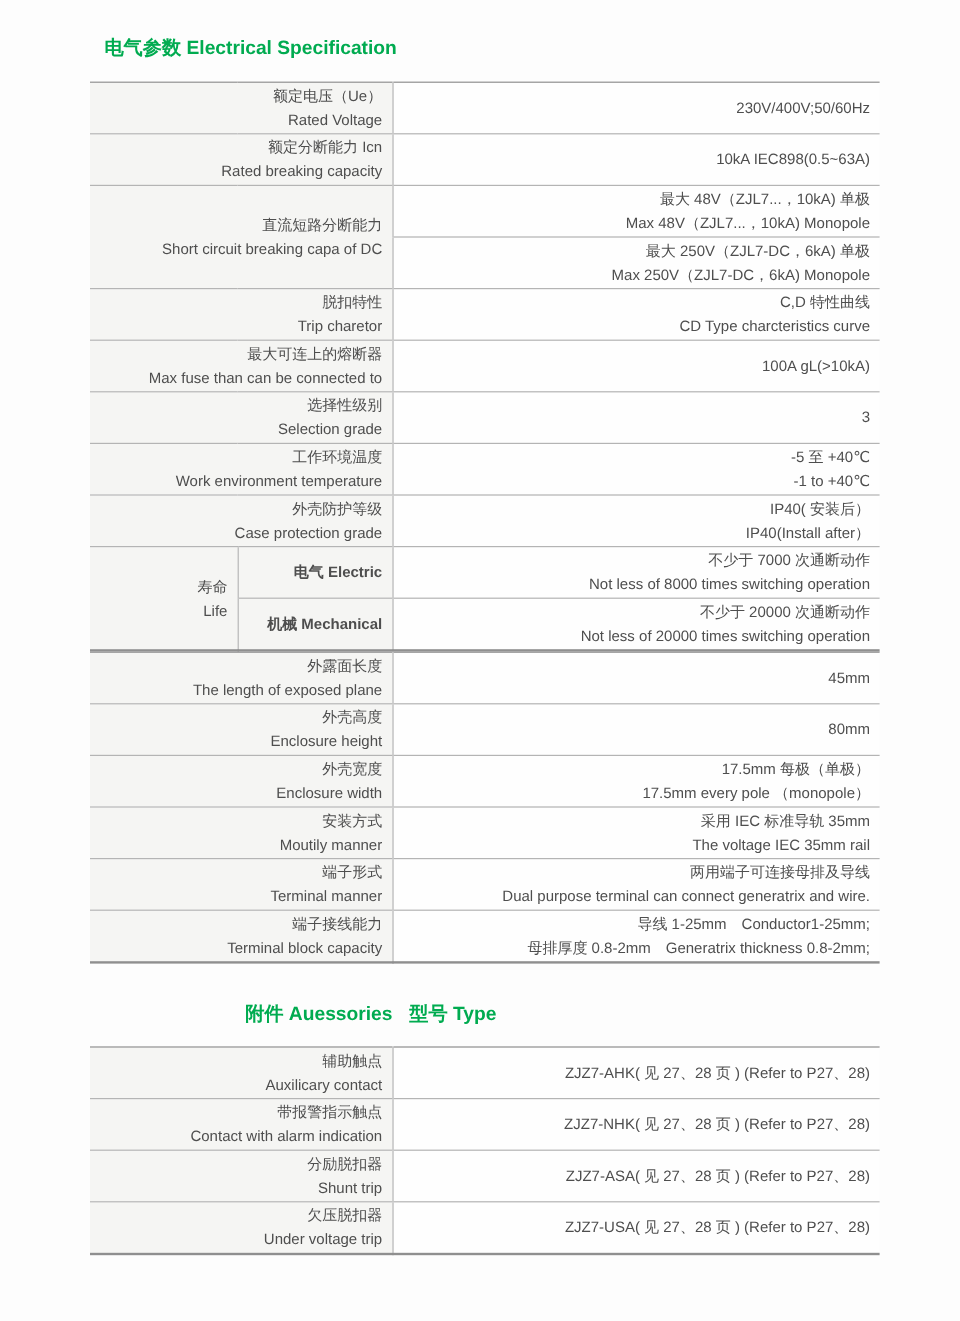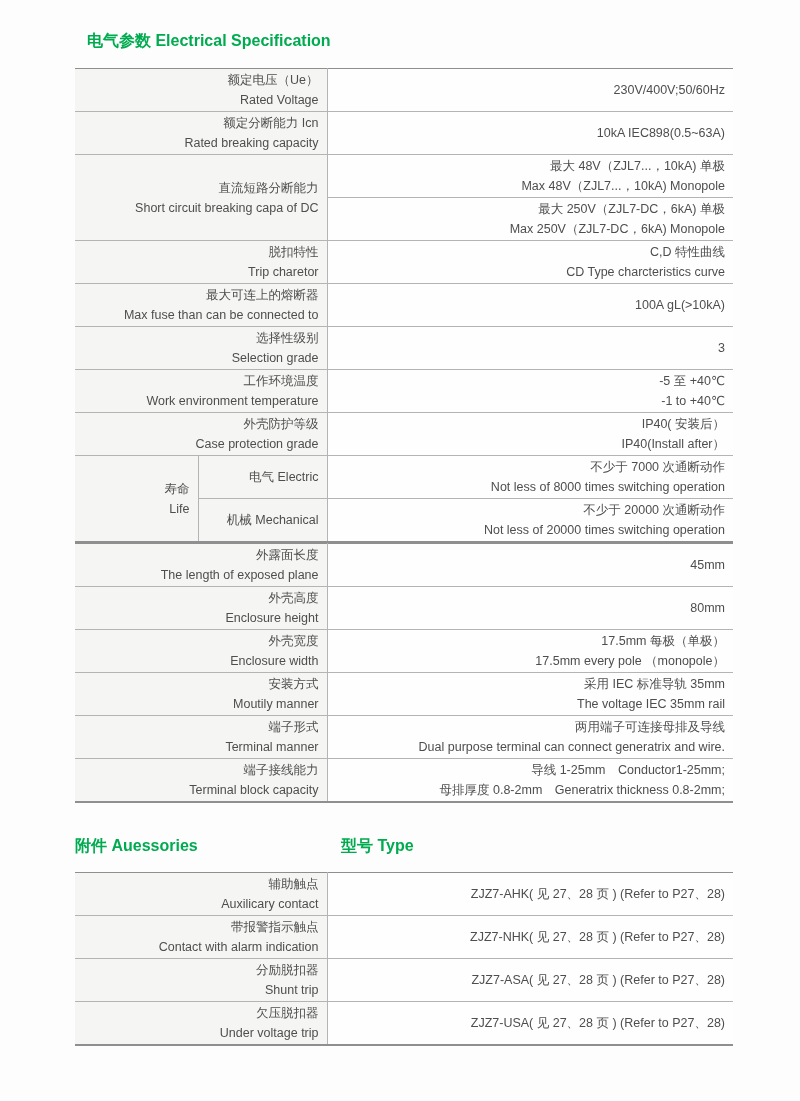--- a/index.html
+++ b/index.html
@@ -34,28 +34,28 @@
     line-height: 1.6;
     padding: 1px 8px 1px 12px;
     vertical-align: middle;
     border-top: 1px solid #b4b4b4;
     height: 41px;
     overflow: hidden;
   }
   table.spec tr:first-child > td { border-top: none; }
   td.lbl, td.sub { background: #f5f5f3; }
   td.val { background: #fefefe; border-left: 1px solid #b4b4b4; padding-left: 14px; margin-left: 48px; }
-  td.sub { border-left: 1px solid #b4b4b4; }
+  td.sub { border-left: 1px solid #b4b4b4; font-weight: bold; }
   .line { display: block; }
 
   .acc-head {
     display: flex;
     margin: 33px 0 17px 0;
   }
-  .acc-head .sec-heading { margin: 0; }
+  .acc-head .sec-heading { margin: 0; text-align: right; }
   .acc-head .col1 { width: 252px; }
   .acc-head .col2 { padding-left: 14px; }
 </style>
 </head>
 <body>
 
 <div class="page">
 
   <h2 class="sec-heading">电气参数 Electrical Specification</h2>
 

